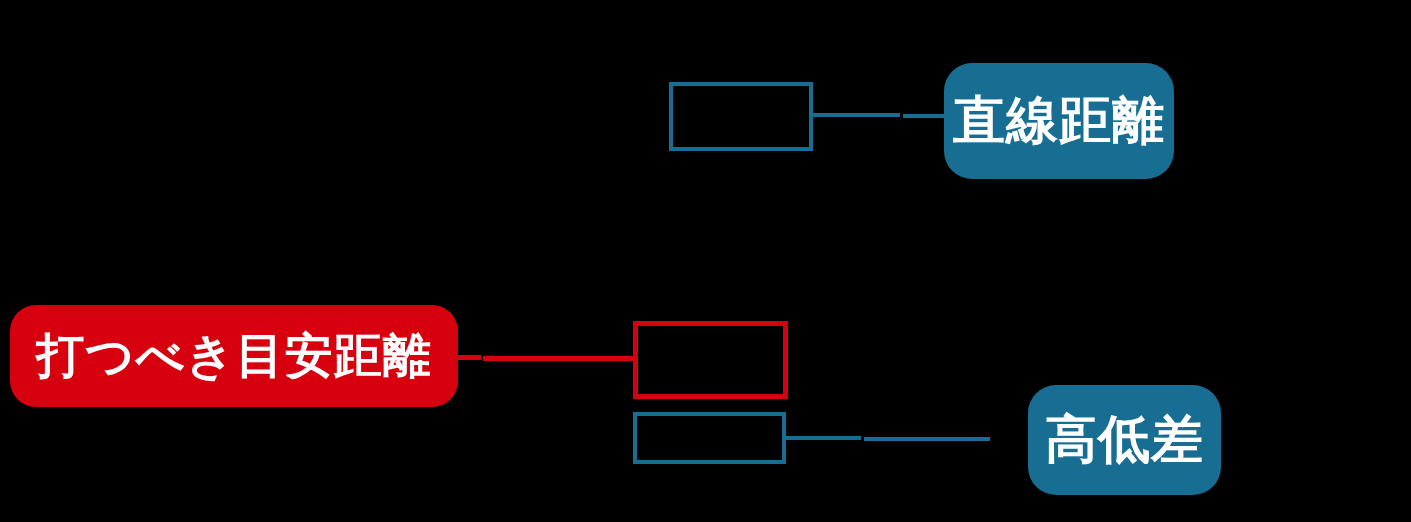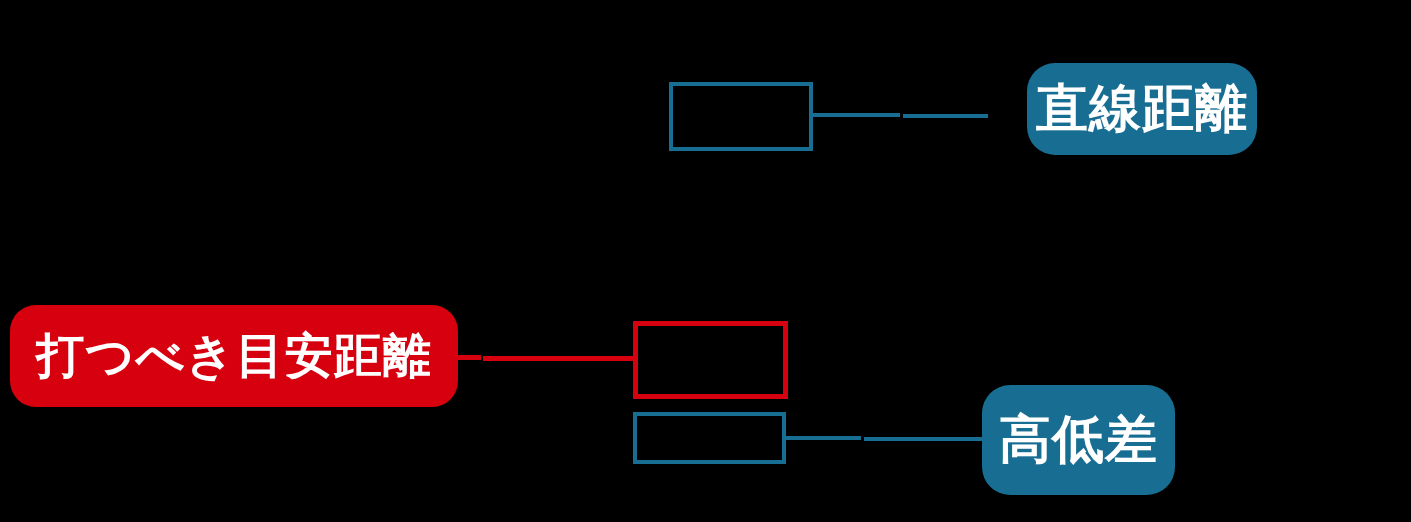--- a/index.html
+++ b/index.html
@@ -40,31 +40,31 @@
 
   
   .seg { position: absolute; }
   .seg.teal { background: var(--teal); }
   .seg.red  { background: var(--red); }
 
   
   #box-straight   { left: 669px; top: 82px;  width: 144px; height: 69px; }
   #line-straight-a{ left: 812px; top: 113px; width: 88px;  height: 4px; }
   #line-straight-b{ left: 903px; top: 114px; width: 85px;  height: 4px; }
-  #label-straight { left: 1027px; top: 63px;  width: 230px; height: 92px; font-size: 52px; }
+  #label-straight { left: 944px; top: 63px;  width: 230px; height: 116px; font-size: 52px; }
 
   #label-target   { left: 10px;  top: 305px; width: 448px; height: 102px; font-size: 48px; }
   #line-target-a  { left: 409px; top: 355px; width: 72px;  height: 5px; }
   #line-target-b  { left: 483px; top: 356px; width: 150px; height: 5px; }
   #box-target     { left: 633px; top: 321px; width: 155px; height: 78px; }
 
   #box-height     { left: 633px; top: 412px; width: 153px; height: 52px; }
   #line-height-a  { left: 786px; top: 436px; width: 75px;  height: 4px; }
   #line-height-b  { left: 864px; top: 437px; width: 126px; height: 4px; }
-  #label-height   { left: 982px; top: 385px; width: 193px; height: 110px; font-size: 52px; }
+  #label-height   { left: 1028px; top: 385px; width: 193px; height: 110px; font-size: 52px; }
 </style>
 </head>
 <body>
 
 <div class="stage">
 
   <div id="box-straight" class="abs value-box teal"></div>
   <div id="line-straight-a" class="seg teal"></div>
   <div id="line-straight-b" class="seg teal"></div>
   <div id="label-straight" class="abs pill teal">直線距離</div>

